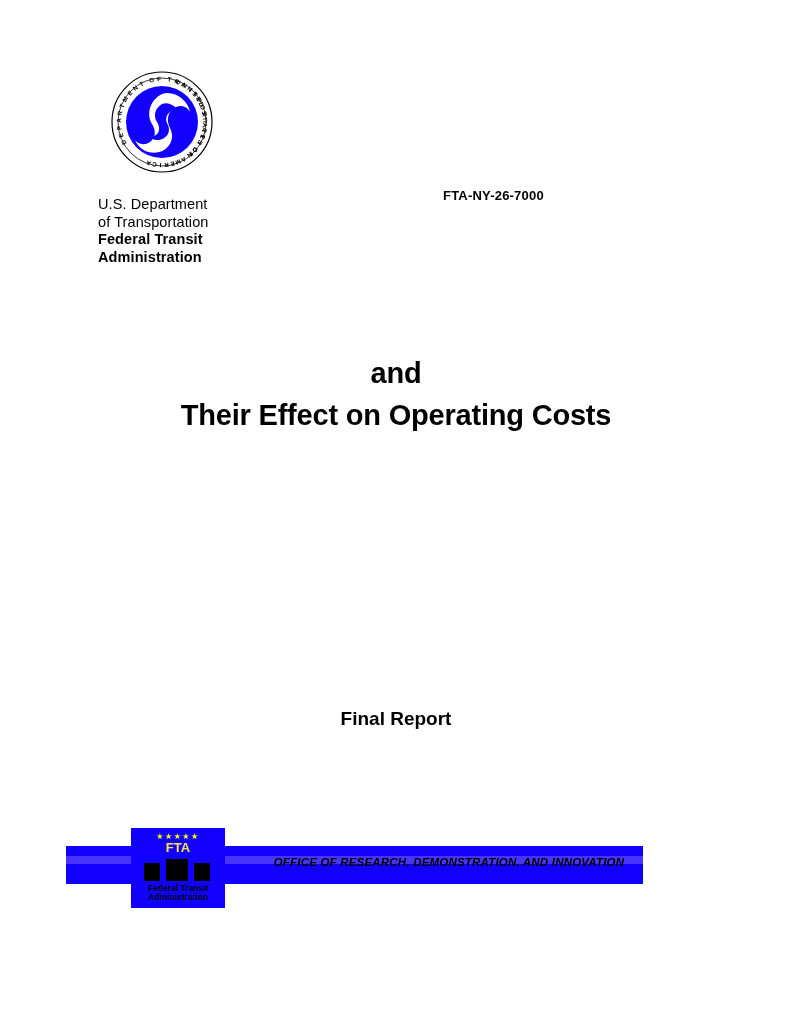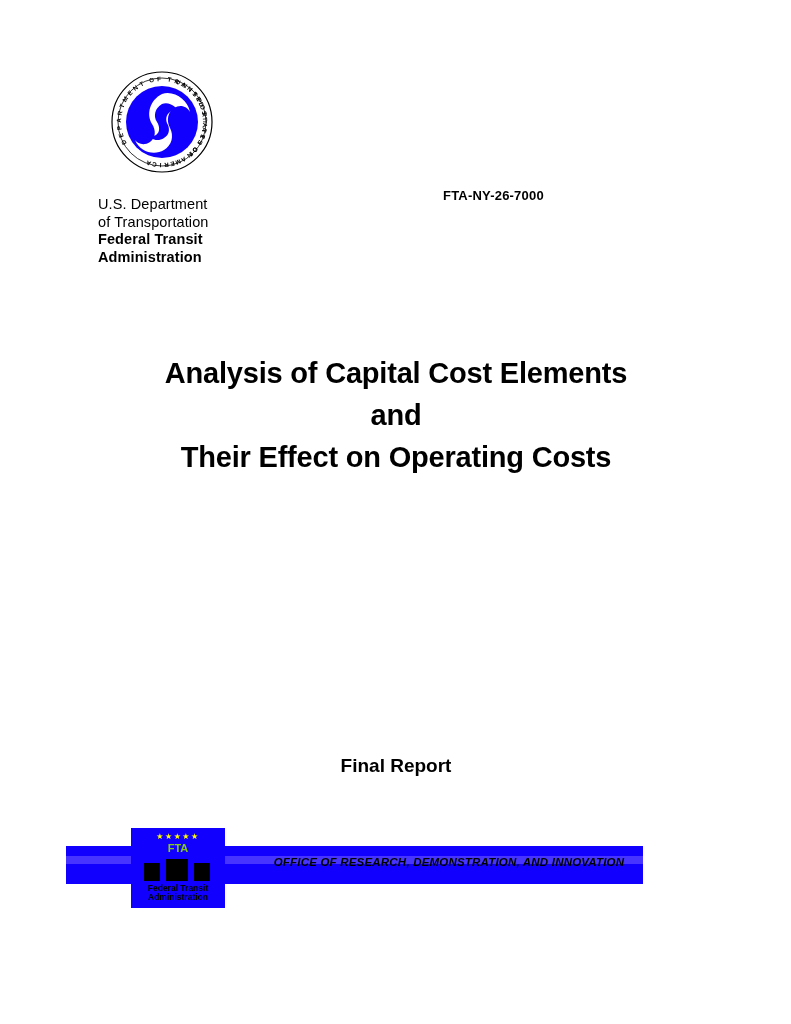--- a/index.html
+++ b/index.html
@@ -83,21 +83,20 @@
   
   .report-meta {
     position: absolute;
     top: 705px;
     left: 60px;
     width: 672px;
     text-align: center;
     font-size: 19px;
     font-weight: 700;
     line-height: 28px;
-    margin-top: 47px;
   }
 
   
   .footer {
     position: absolute;
     top: 838px;
     left: 66px;
     width: 580px;
     height: 56px;
   }
@@ -151,23 +150,23 @@
     color: #ffff00;
     letter-spacing: 1.5px;
     line-height: 8px;
   }
   .fta-word {
     position: absolute;
     top: 12px;
     left: 0;
     width: 92px;
     text-align: center;
-    font-size: 11px;
-    font-weight: 700;
-    color: #84cc16;
+    font-size: 13px;
+    font-weight: 700;
+    color: #fde047;
     line-height: 14px;
   }
   .fta-figures {
     position: absolute;
     top: 28px;
     left: 0;
     width: 92px;
     height: 26px;
   }
   .fig {
@@ -254,21 +253,20 @@
       <div class="light">U.S. Department</div>
       <div class="light">of Transportation</div>
       <div class="bold">Federal Transit</div>
       <div class="bold">Administration</div>
     </div>
 
     <div class="report-number">FTA-NY-26-7000</div>
   </div>
 
   <div class="title-block">
-    <span class="title-line">Analysis of Capital Cost Elements</span>
     <span class="title-line">and</span>
     <span class="title-line">Their Effect on Operating Costs</span>
   </div>
 
   <div class="report-meta">
     <div>Final Report</div>
   </div>
 
   <div class="footer">
     <div class="bar-outer"></div>

